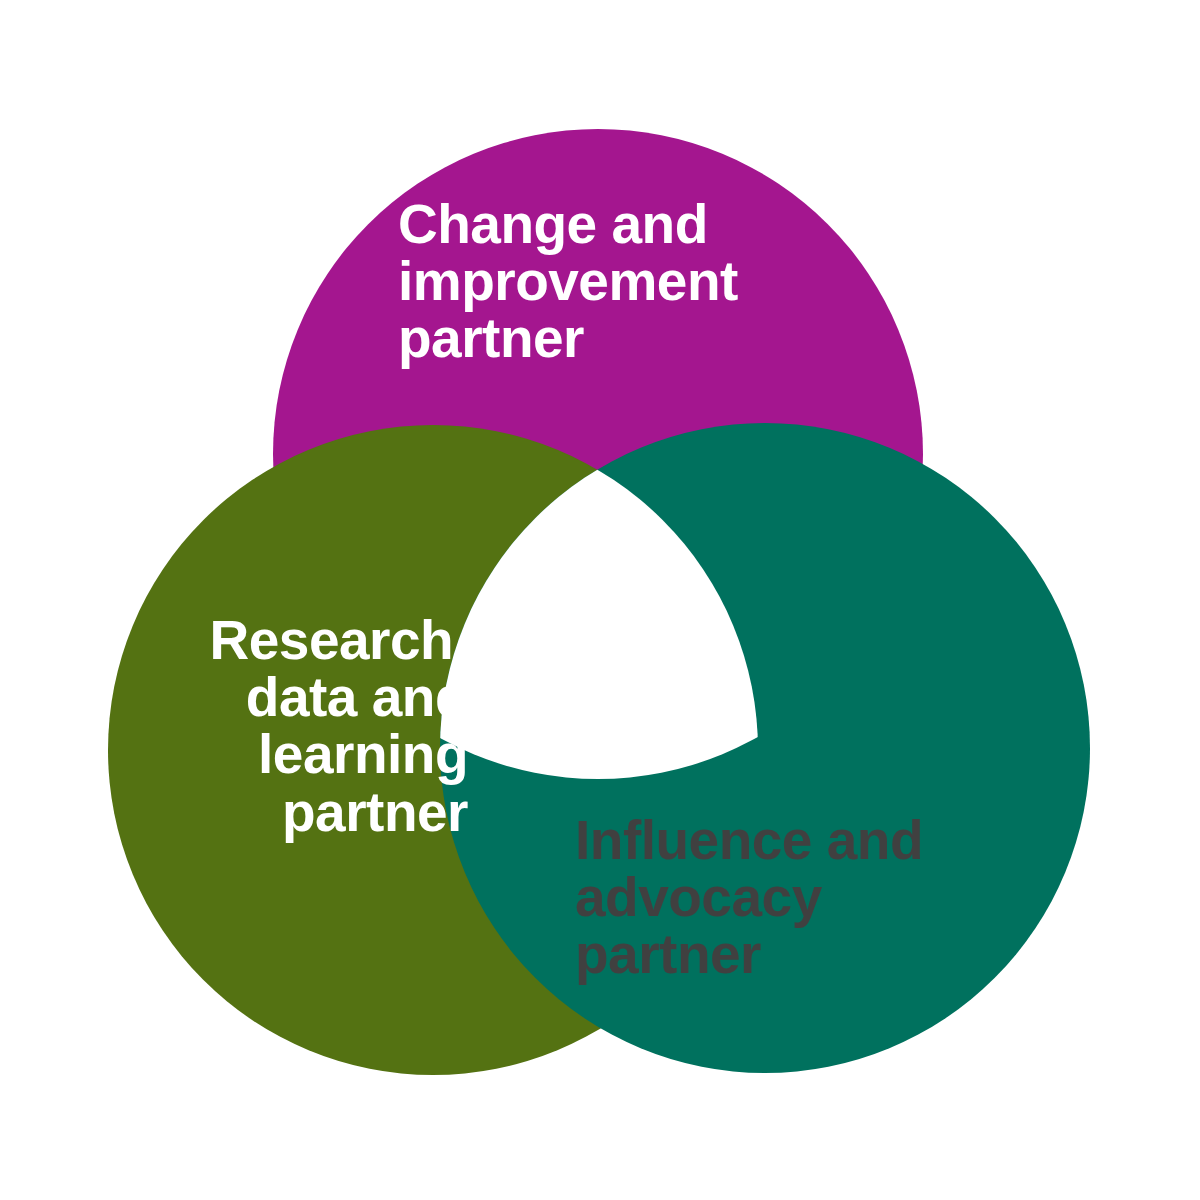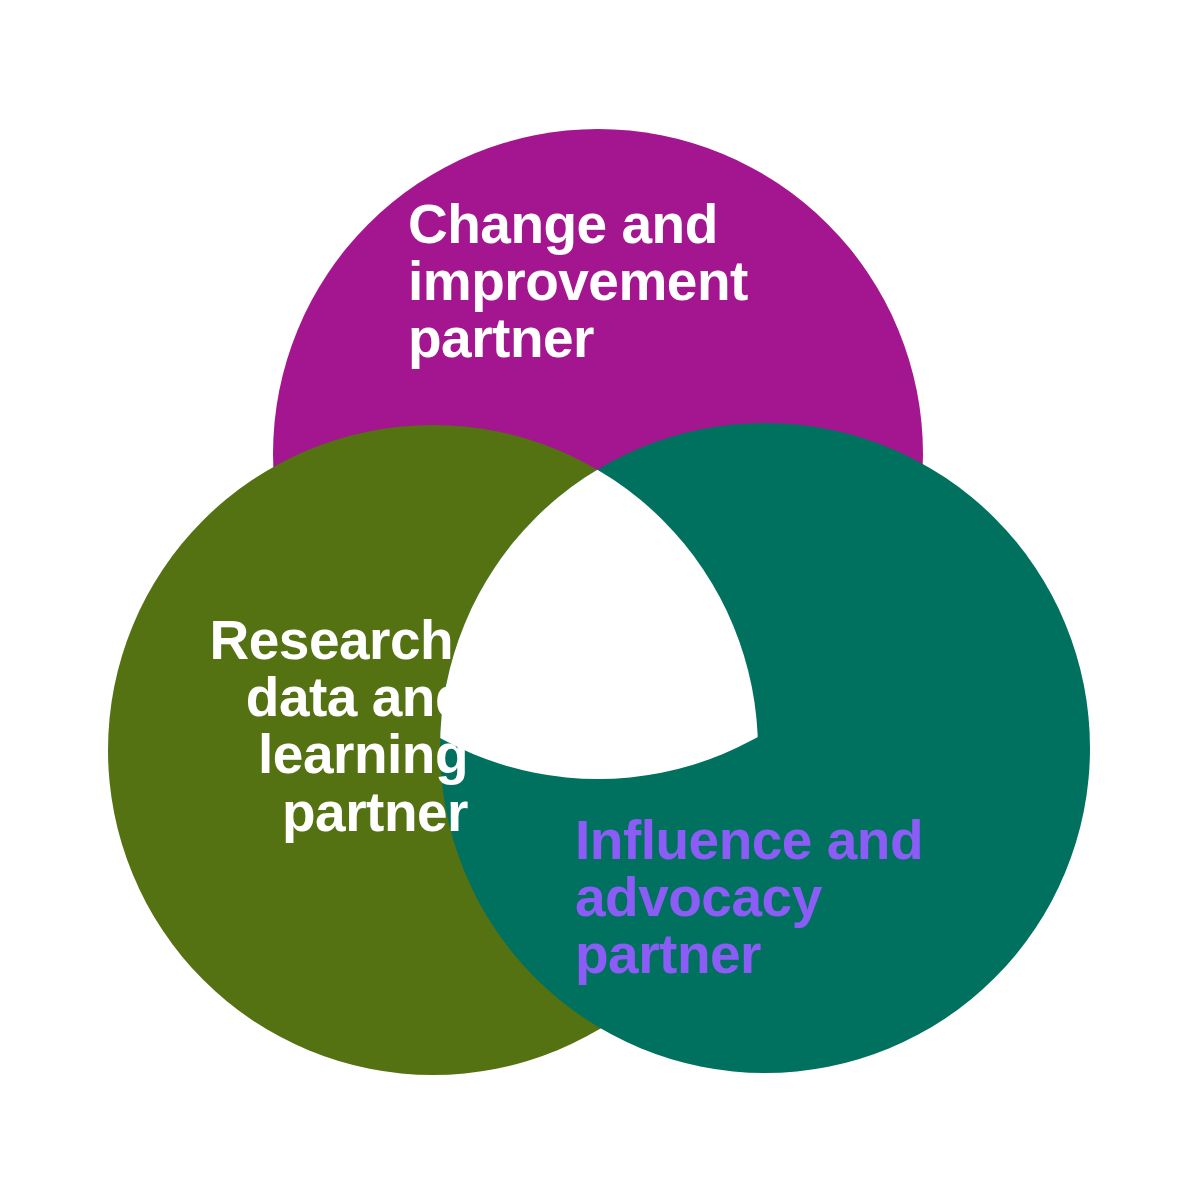--- a/index.html
+++ b/index.html
@@ -38,21 +38,20 @@
     white-space: pre-line;
     pointer-events: none;
     text-rendering: optimizeLegibility;
   }
   #label-change {
     left: 398px;
     top: 196px;
     width: 460px;
     font-size: 55px;
     text-align: left;
-    margin-left: 10px;
   }
   #label-research {
     left: 138px;
     top: 612px;
     width: 330px;
     font-size: 55px;
     text-align: right;
   }
   #label-influence {
     left: 575px;
@@ -96,17 +95,17 @@
 
   <div class="circle-label" id="label-change" style="color: rgb(255, 255, 255);">Change and
 improvement
 partner</div>
 
   <div class="circle-label" id="label-research" style="color: rgb(255, 255, 255);">Research,
 data and
 learning
 partner</div>
 
-  <div class="circle-label" id="label-influence" style="color: #8b5cf6;">Influence and
+  <div class="circle-label" id="label-influence" style="color: #404040;">Influence and
 advocacy
 partner</div>
 
 </div>
 
 </body></html>

